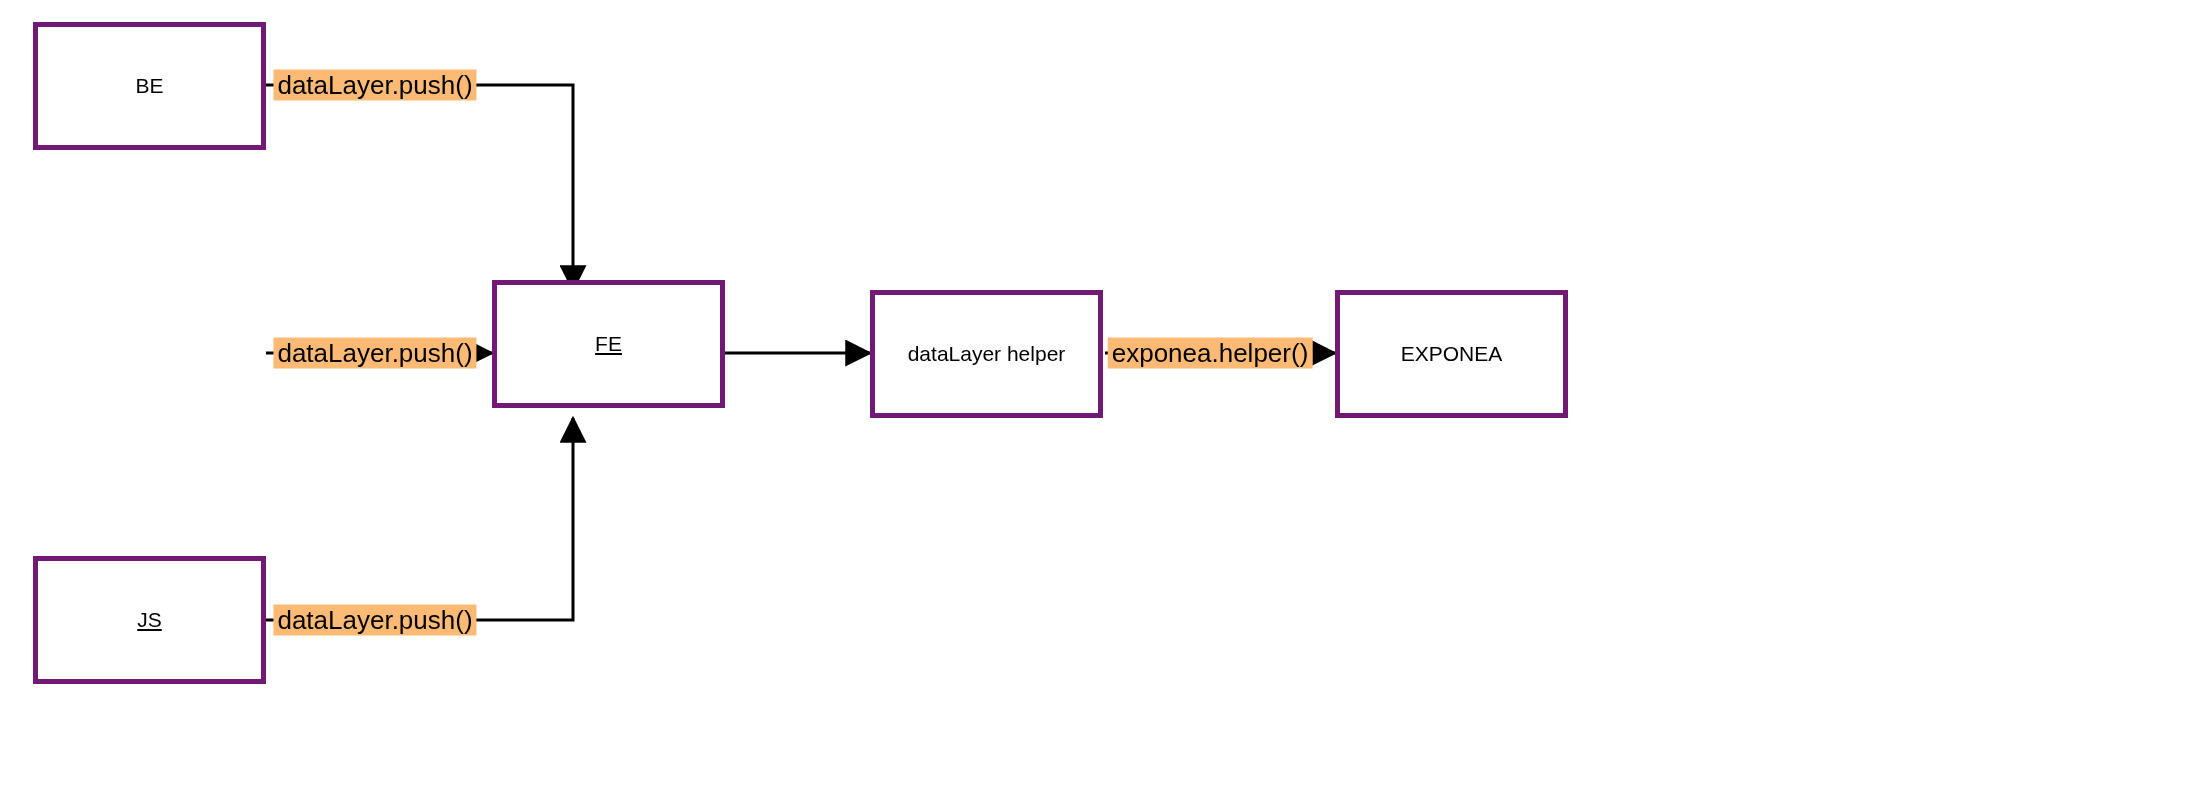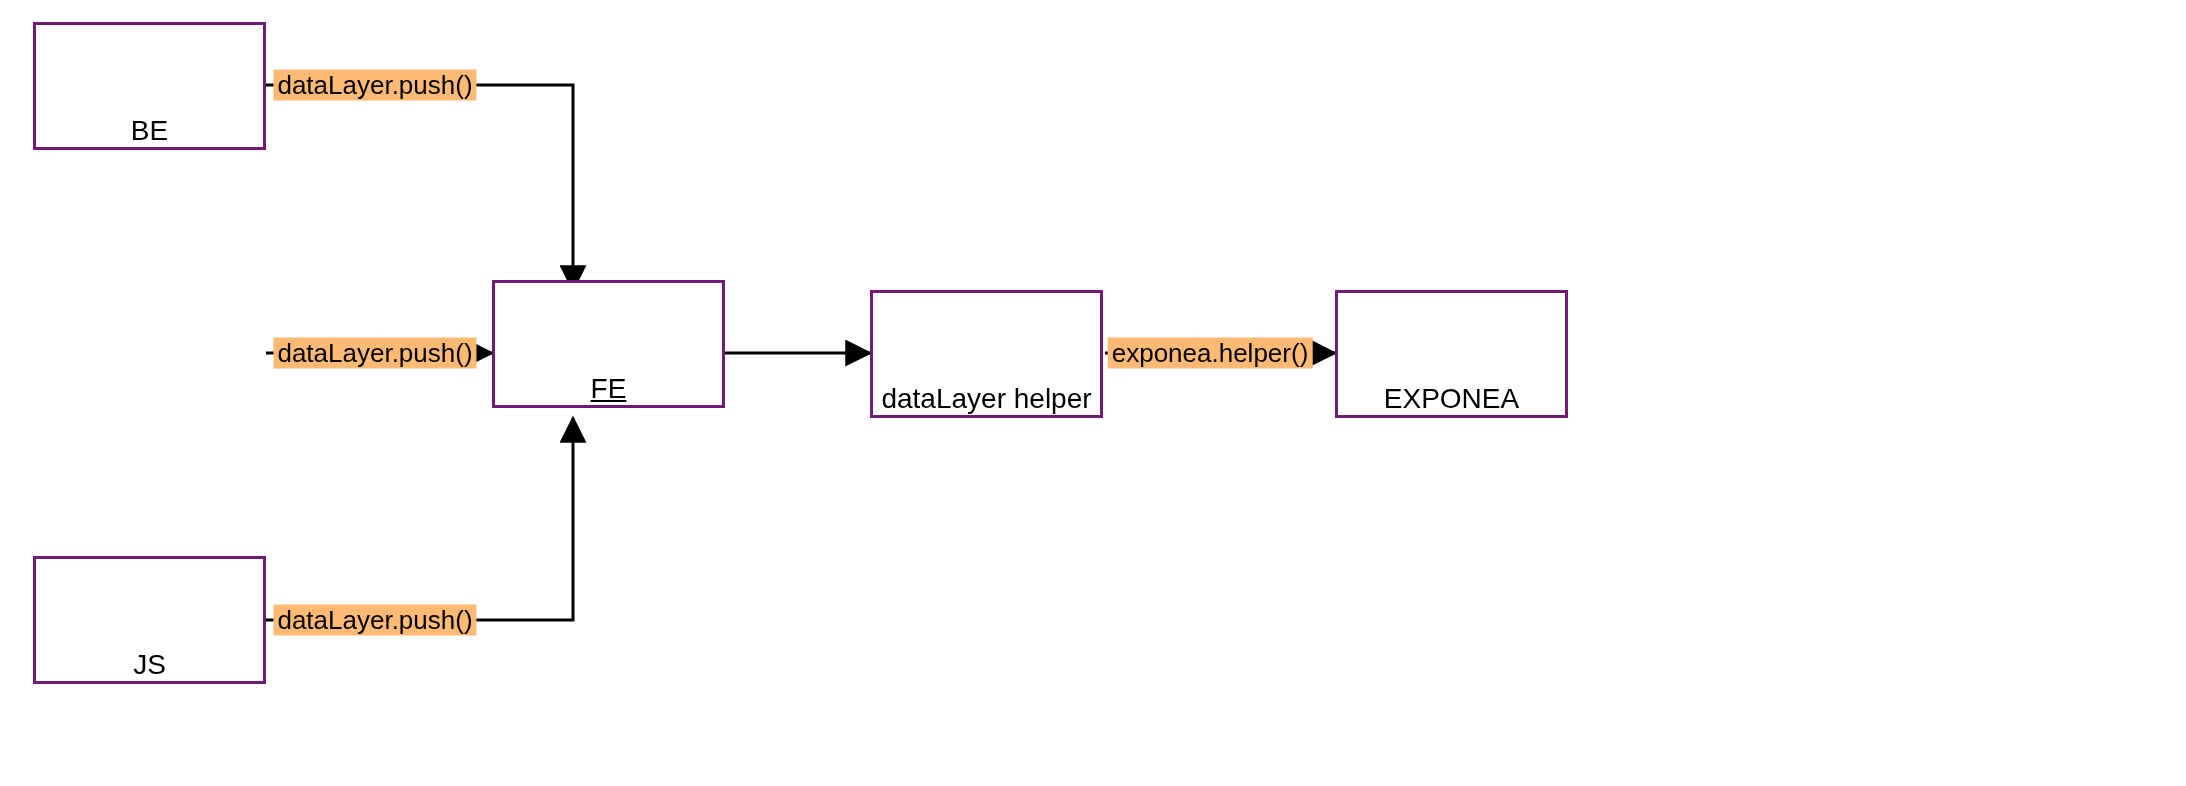--- a/index.html
+++ b/index.html
@@ -11,26 +11,26 @@
     font-family: Arial, Helvetica, sans-serif;
     color: #000000;
   }
   .canvas {
     position: relative;
     width: 2186px;
     height: 786px;
   }
   .node {
     position: absolute;
-    border: 3px solid #701a75;
+    border: 5px solid #701a75;
     background: #fff;
     display: flex;
-    align-items: flex-end;
+    align-items: center;
     justify-content: center;
-    font-size: 28px;
+    font-size: 21px;
     box-sizing: border-box;
   }
   .edge-label {
     position: absolute;
     background: #fdba74;
     font-size: 26px;
     padding: 0 4px;
     white-space: nowrap;
     transform: translate(-50%, -50%);
   }
@@ -64,21 +64,21 @@
     <path d="M 725 353 L 870 353" fill="none" stroke="#000" stroke-width="3" marker-end="url(#arrow)"></path>
 
     <path d="M 1105 353 L 1335 353" fill="none" stroke="#000" stroke-width="3" marker-end="url(#arrow)"></path>
   </svg>
 
   <div class="node" style="left:33px; top:22px; width:233px; height:128px;">
     <span>BE</span>
   </div>
 
 
-  <div class="node" style="left:33px; top:556px; width:233px; height:128px;">
+  <div class="node" style="left:33px; top:556px; width:233px; height:128px;text-decoration:underline;">
     <span>JS</span>
   </div>
 
   <div class="node" style="left:492px; top:280px; width:233px; height:128px;text-decoration:underline;">
     <span>FE</span>
   </div>
 
   <div class="node" style="left:870px; top:290px; width:233px; height:128px;">
     <span>dataLayer helper</span>
   </div>

